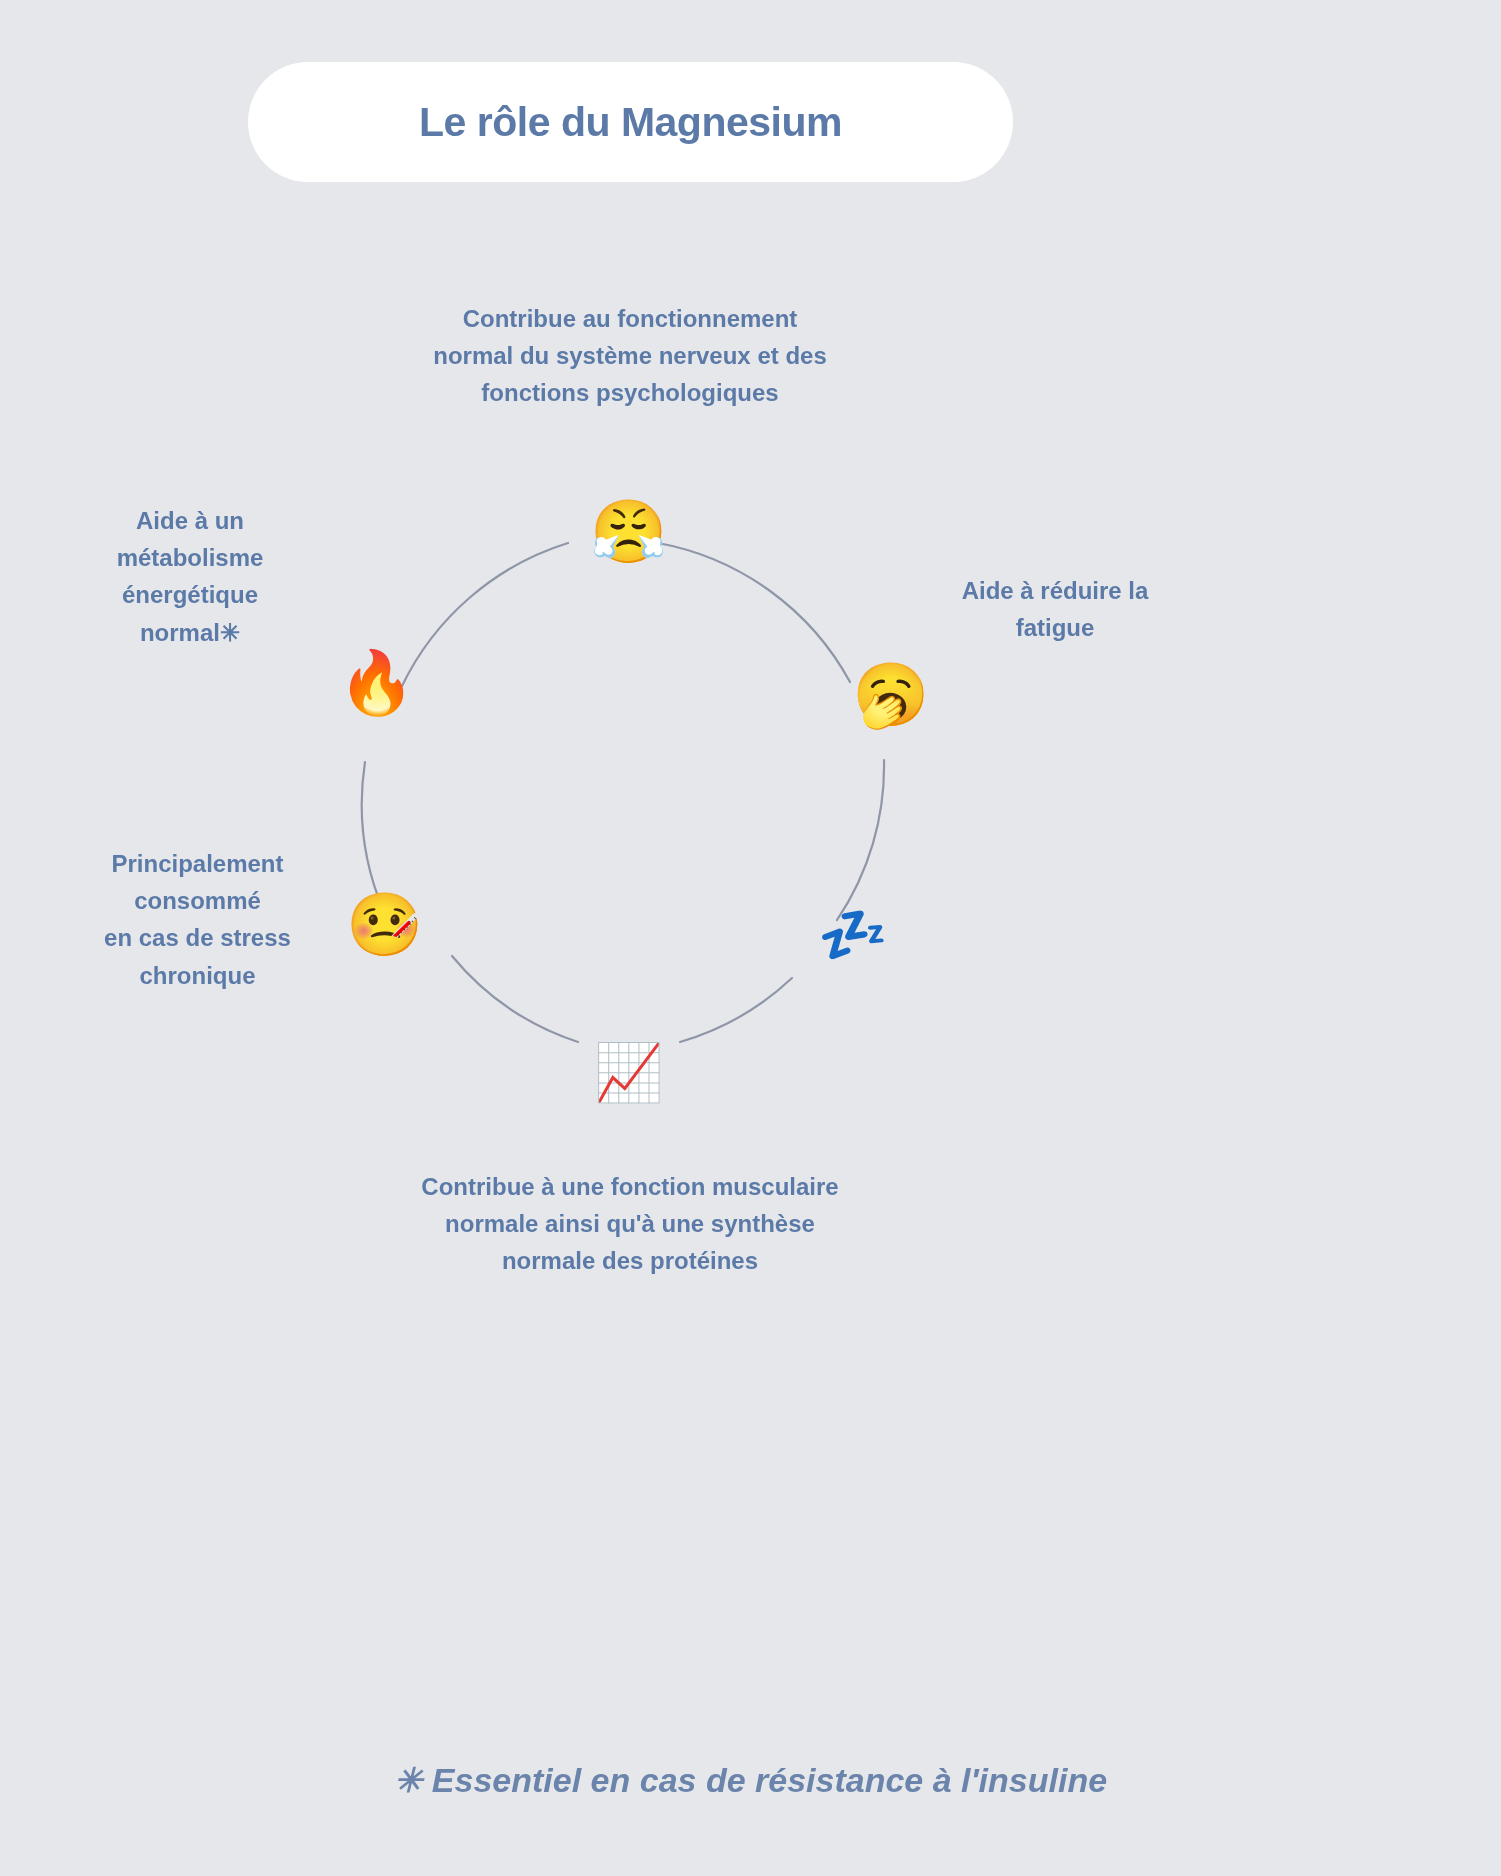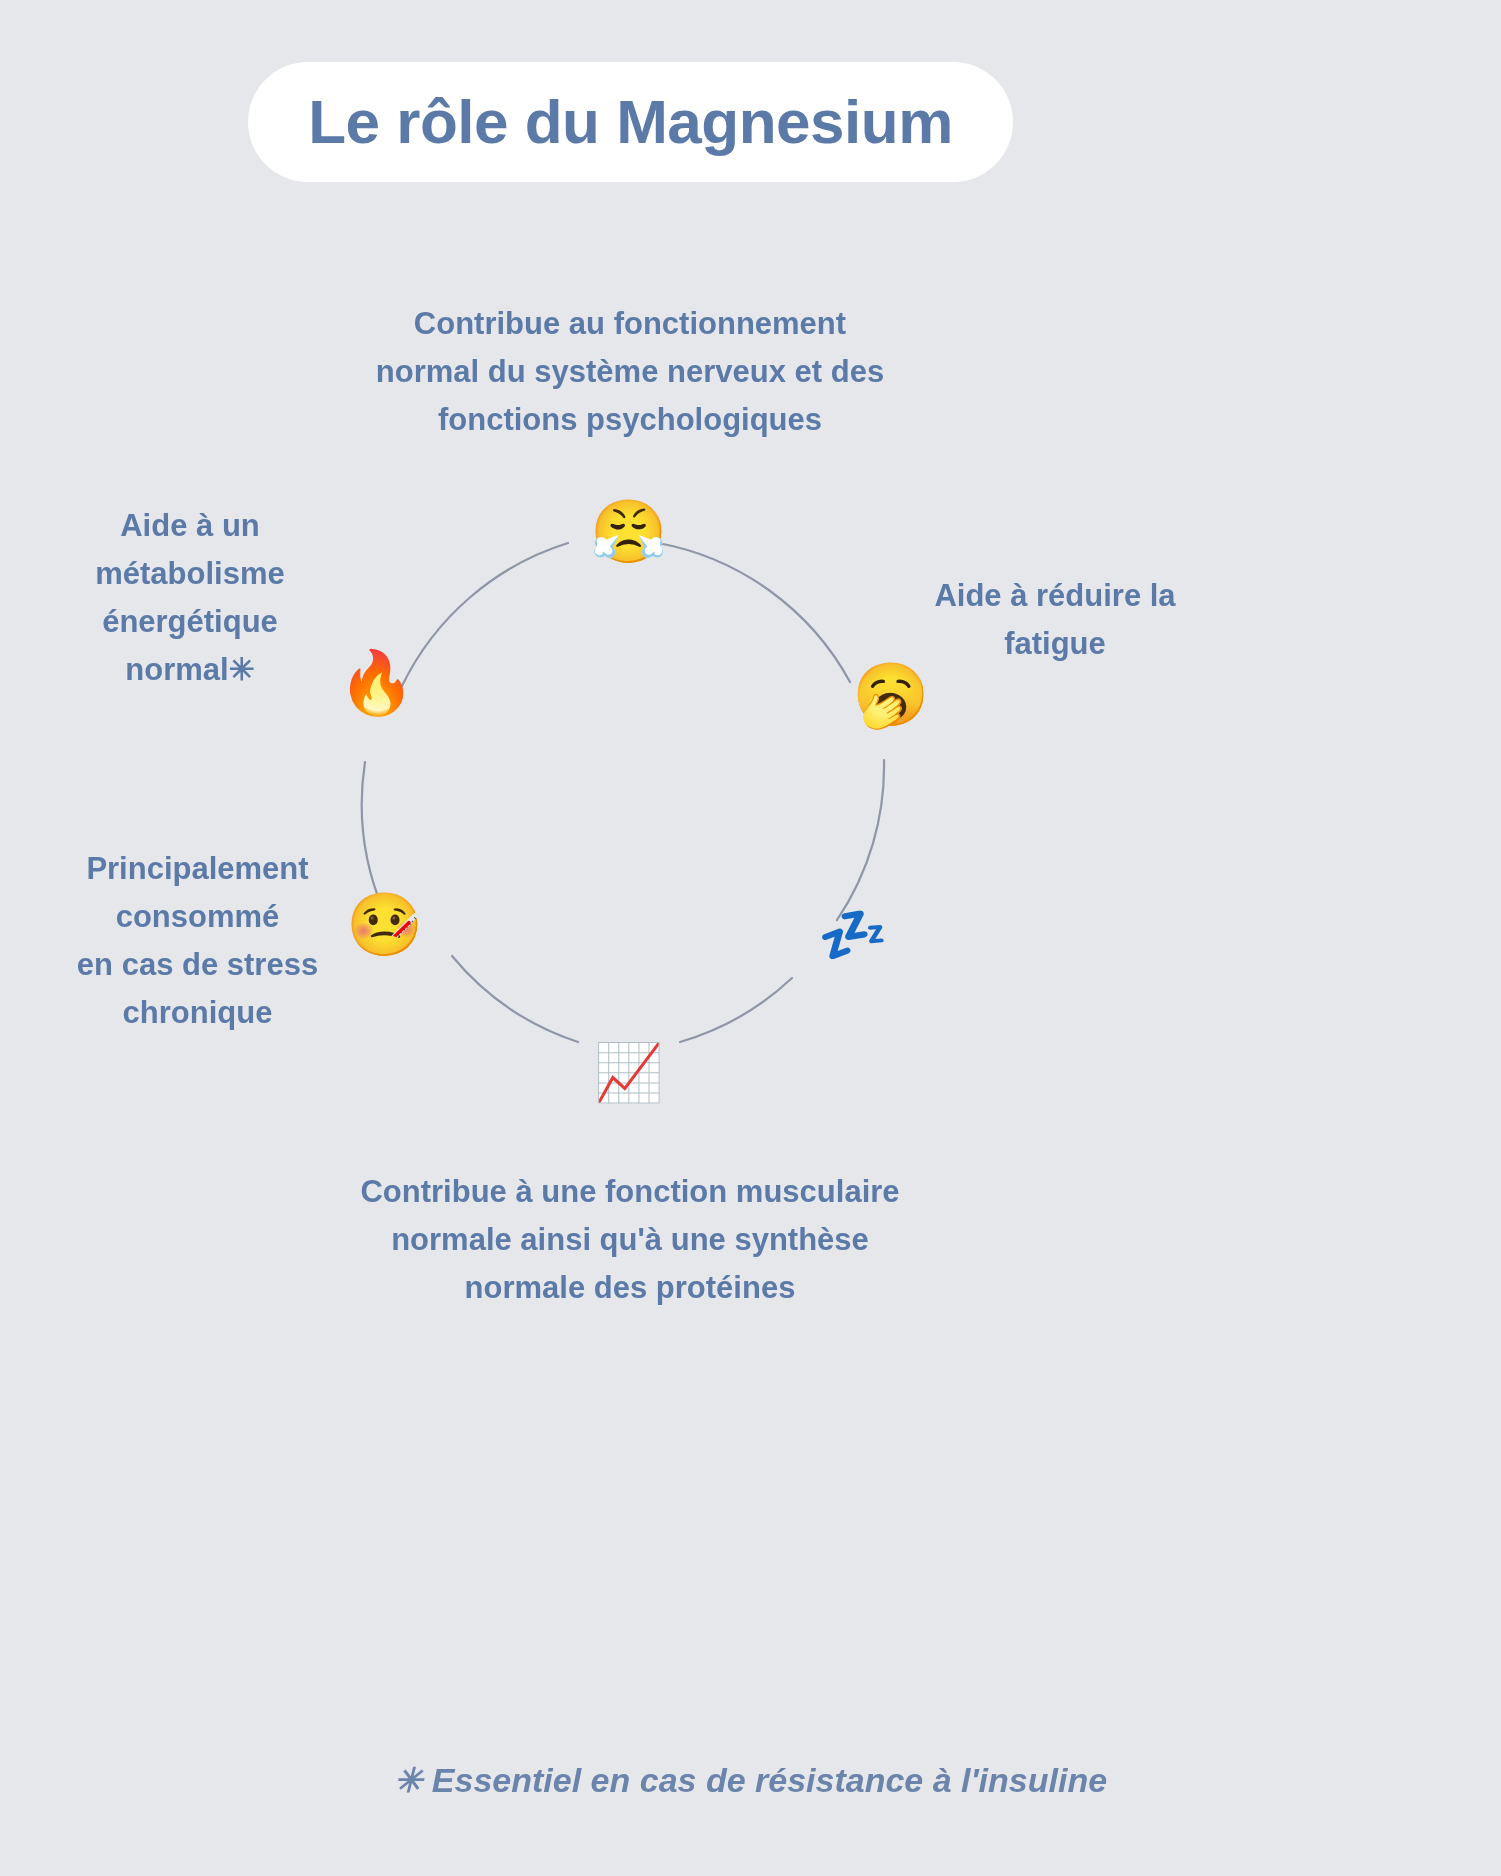--- a/index.html
+++ b/index.html
@@ -23,21 +23,21 @@
     top: 62px;
     width: 765px;
     height: 120px;
     background: #ffffff;
     border-radius: 60px;
     display: flex;
     align-items: center;
     justify-content: center;
   }
   #title-text {
-    font-size: 62px;
+    font-size: 41px;
     font-weight: bold;
     color: #5b7aa8;
     letter-spacing: -0.5px;
     line-height: 1;
     white-space: nowrap;
   }
 
   
   #diagram {
     position: absolute;
@@ -75,21 +75,21 @@
   #node-sleep    { left: 808px; top: 890px; }
   #node-muscle   { left: 584px; top: 1028px; }
   #node-stress   { left: 340px; top: 880px; }
   #node-energy   { left: 332px; top: 638px; }
 
   
   .label {
     position: absolute;
     color: #5b7aa8;
     font-weight: bold;
-    font-size: 31px;
+    font-size: 24px;
     line-height: 1.55;
     white-space: pre-line;
   }
 
   #label-nervous {
     left: 300px;
     top: 300px;
     width: 660px;
     text-align: center;
   }

